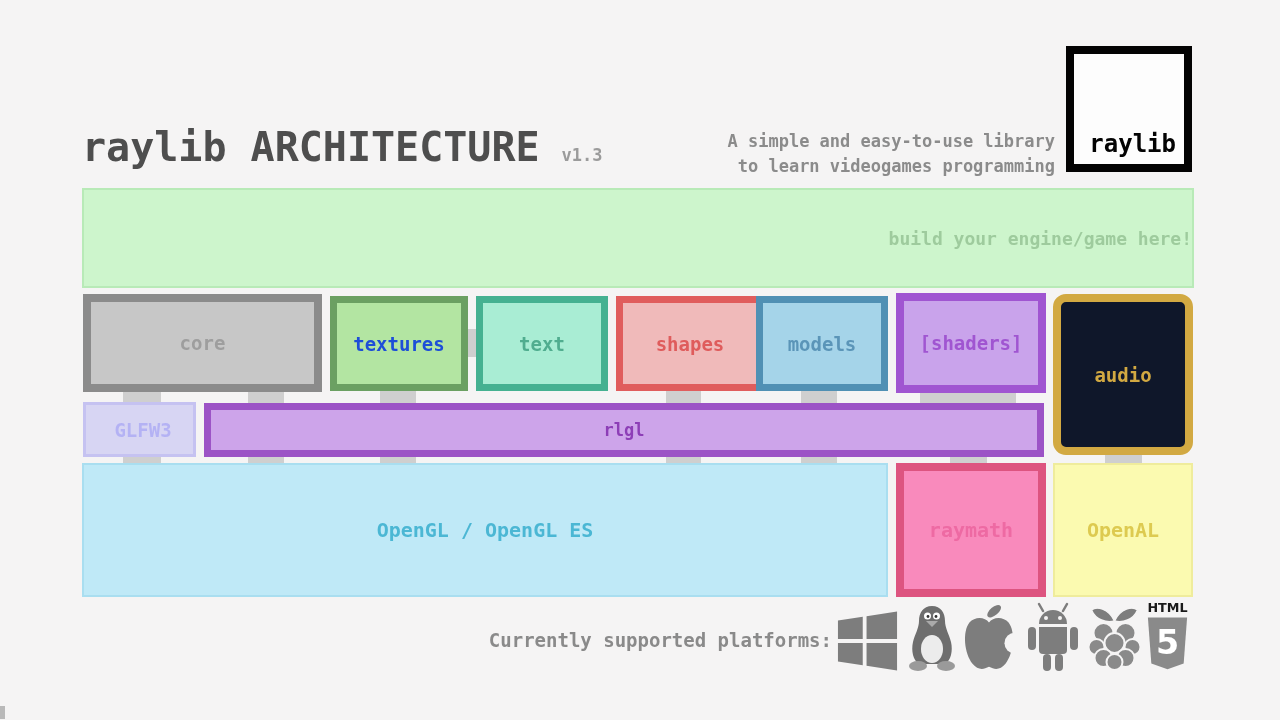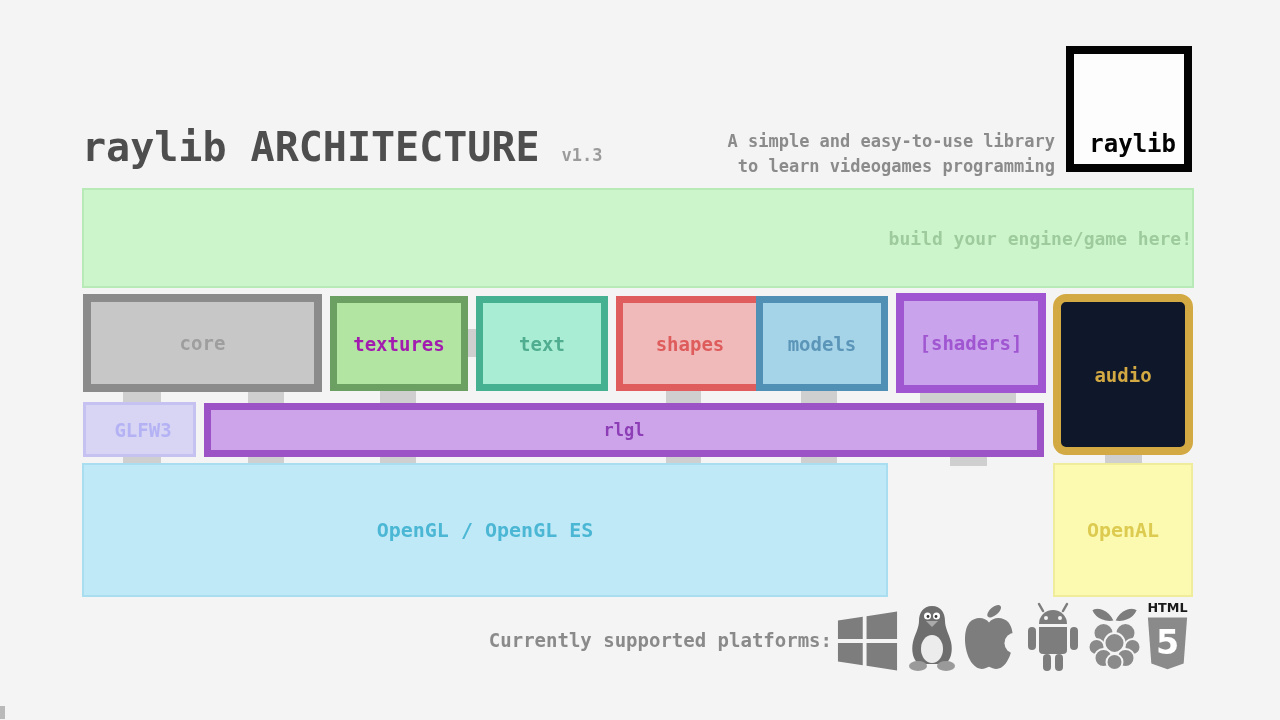--- a/index.html
+++ b/index.html
@@ -72,21 +72,21 @@
   <div class="tab" style="left:1105px;top:450px;width:37px;height:16px;"></div>
   <div class="tab" style="left:464px;top:329px;width:14px;height:28px;"></div>
 
   <div class="box banner-box" style="border-color: rgb(184, 234, 183); background-color: rgb(205, 245, 204); color: rgb(158, 203, 157);">
     <span class="box-label">build your engine/game here!</span>
   </div>
 
   <div class="box core-box" style="border-color: rgb(139, 139, 139); background-color: rgb(199, 199, 199); color: rgb(158, 158, 158);">
     <span class="box-label">core</span>
   </div>
-  <div class="box textures-box" style="border-color: rgb(107, 160, 98); background-color: rgb(179, 229, 162); color: #a21caf;">
+  <div class="box textures-box" style="border-color: rgb(107, 160, 98); background-color: rgb(179, 229, 162); color: #1d4ed8;">
     <span class="box-label">textures</span>
   </div>
   <div class="box text-box" style="border-color: rgb(69, 177, 145); background-color: rgb(169, 237, 212); color: rgb(80, 173, 143);">
     <span class="box-label">text</span>
   </div>
   <div class="box shapes-box" style="border-color: rgb(224, 93, 93); background-color: rgb(240, 186, 186); color: rgb(223, 92, 92);">
     <span class="box-label">shapes</span>
   </div>
   <div class="box models-box" style="border-color: rgb(80, 144, 180); background-color: rgb(165, 212, 233); color: rgb(91, 149, 184);">
     <span class="box-label">models</span>
@@ -100,20 +100,23 @@
 
   <div class="box glfw3-box" style="border-color: rgb(197, 194, 241); background-color: rgb(215, 213, 243); color: rgb(180, 178, 244); padding-left: 7px;">
     <span class="box-label">GLFW3</span>
   </div>
   <div class="box rlgl-box" style="border-color: rgb(156, 83, 198); background-color: rgb(205, 164, 234); color: rgb(141, 62, 183);">
     <span class="box-label">rlgl</span>
   </div>
 
   <div class="box opengl-box" style="border-color: rgb(169, 222, 240); background-color: rgb(191, 233, 247); color: rgb(75, 183, 212);">
     <span class="box-label">OpenGL / OpenGL ES</span>
+  </div>
+  <div class="box raymath-box" style="border-color: rgb(221, 84, 128); background-color: rgb(249, 138, 188); color: rgb(238, 106, 163);">
+    <span class="box-label">raymath</span>
   </div>
   <div class="box openal-box" style="border-color: rgb(239, 236, 156); background-color: rgb(251, 250, 176); color: rgb(221, 202, 80);">
     <span class="box-label">OpenAL</span>
   </div>
 
   <div class="platforms-label">Currently supported platforms:</div>
 
   <div class="picon" style="left:837px;top:608px;width:61px;height:66px;">
     <svg viewBox="0 0 64 64" fill="#7d7d7d">
       <path d="M1 10.5 L27 6.5 V30 H1 Z"></path>

